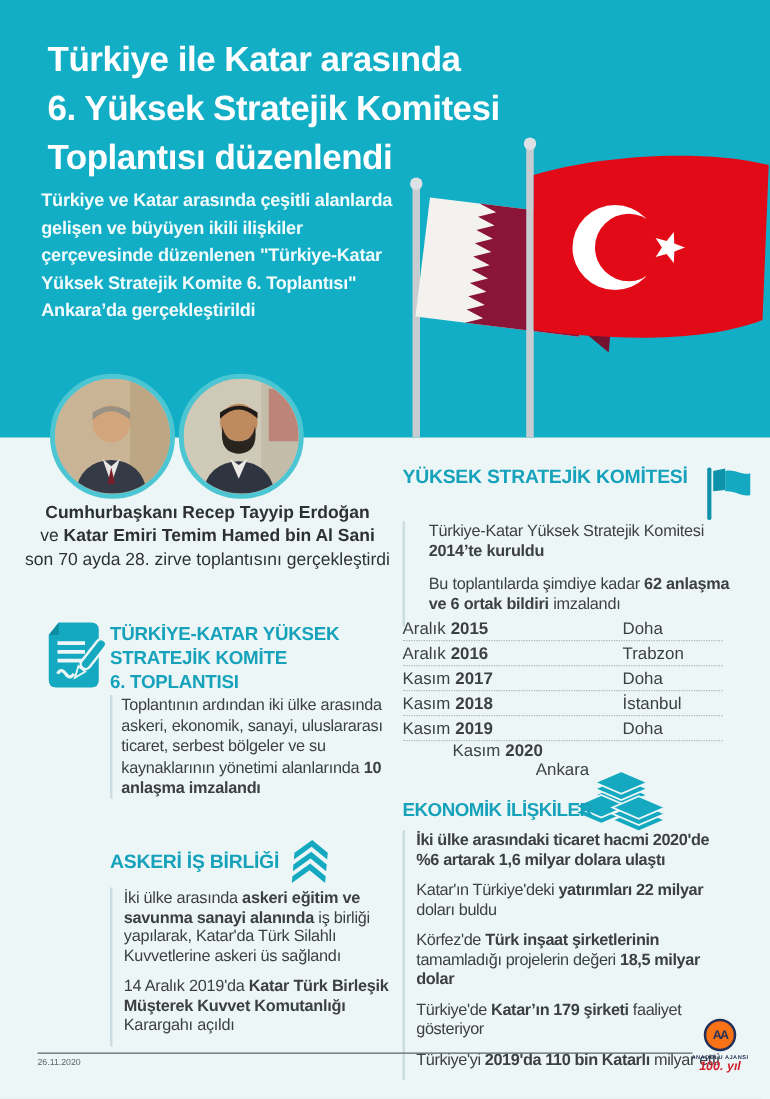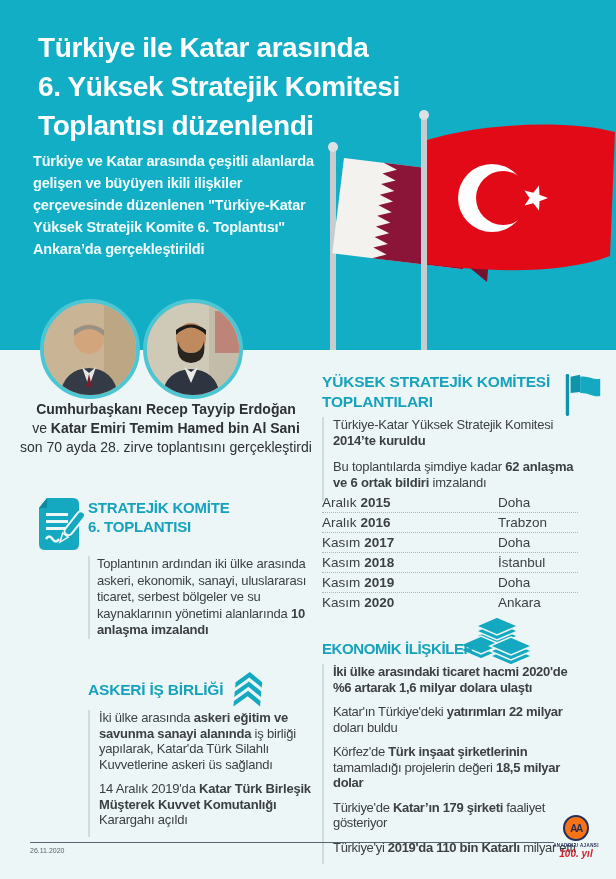--- a/index.html
+++ b/index.html
@@ -45,27 +45,27 @@
     position:absolute;left:88px;top:710px;width:214px;
     border-left:2px solid #ccdce0;padding-left:9px;
     font-size:13px;line-height:15.5px;letter-spacing:-0.2px;
   }
   .askeri-body p{margin:0 0 9px 0;}
   
   .ysk-headrow{position:absolute;left:322px;top:372px;display:flex;align-items:flex-start;gap:14px;}
   .ysk-head{font-size:15.5px;line-height:20px;}
   .ysk-paras{
     position:absolute;left:322px;top:417px;width:252px;
-    border-left:2px solid #ccdce0;padding-left:9px;
+    border-left:2px solid #ccdce0;padding-left:19px;
     font-size:13px;line-height:16px;letter-spacing:-0.2px;
   }
   .ysk-paras p{margin:0 0 10px 0;}
   .mtable{position:absolute;left:322px;top:493px;width:256px;font-size:13.5px;}
   .t-row{display:flex;align-items:center;height:19px;border-bottom:1px dotted #a8b8bc;}
-  .t-row:last-child{border-bottom:none;}
+  .t-row:last-child{border-bottom:none;flex-direction:column;}
   .t-date{width:176px;}
   .t-date .yr{font-weight:bold;margin-left:4px;}
   .eko-headrow{position:absolute;left:322px;top:640px;display:flex;align-items:flex-end;gap:12px;}
   .eko-head{font-size:15px;letter-spacing:-0.4px;}
   .eko-icon{position:absolute;left:458px;top:614px;}
   .eko-items{
     position:absolute;left:322px;top:664px;width:254px;
     border-left:2px solid #ccdce0;padding-left:9px;
     font-size:13px;line-height:15.5px;letter-spacing:-0.3px;
   }
@@ -159,20 +159,21 @@
     <rect x="13" y="17" width="22" height="3" fill="#edf6f6"></rect>
     <rect x="13" y="24" width="22" height="3" fill="#edf6f6"></rect>
     <rect x="13" y="31" width="22" height="3" fill="#edf6f6"></rect>
     <path d="M13 43 q3 -5 6.5 0 t6.5 0" stroke="#edf6f6" stroke-width="2.5" fill="none"></path>
     <g transform="rotate(38 38 32)">
       <rect x="34" y="12" width="8" height="28" rx="4" fill="#14a9c0" stroke="#edf6f6" stroke-width="2"></rect>
       <path d="M34.5 41 L38 50 L41.5 41 Z" fill="#14a9c0" stroke="#edf6f6" stroke-width="1.5"></path>
     </g>
   </svg>
   <div class="komite-head sec-head">
+    <div>TÜRKİYE-KATAR YÜKSEK</div>
     <div>STRATEJİK KOMİTE</div>
     <div>6. TOPLANTISI</div>
   </div>
   <div class="komite-body">
     <span>Toplantının ardından iki ülke arasında askeri, ekonomik, sanayi, uluslararası ticaret, serbest bölgeler ve su kaynaklarının yönetimi alanlarında </span><span class="b">10 anlaşma imzalandı</span>
   </div>
 
   <div class="askeri-headrow">
     <span class="askeri-head sec-head">ASKERİ İŞ BİRLİĞİ</span>
     <svg width="32" height="36" viewBox="0 0 38 46">
@@ -184,21 +185,20 @@
     </svg>
   </div>
   <div class="askeri-body">
     <p><span>İki ülke arasında </span><span class="b">askeri eğitim ve savunma sanayi alanında</span><span> iş birliği yapılarak, Katar'da Türk Silahlı Kuvvetlerine askeri üs sağlandı</span></p>
     <p><span>14 Aralık 2019'da </span><span class="b">Katar Türk Birleşik Müşterek Kuvvet Komutanlığı</span><span> Karargahı açıldı</span></p>
   </div>
 
   <div class="ysk-headrow">
     <div class="ysk-head sec-head">
       <div>YÜKSEK STRATEJİK KOMİTESİ</div>
-      <div>TOPLANTILARI</div>
     </div>
     <svg width="38" height="44" viewBox="0 0 38 46">
       <rect x="1" y="2" width="3.5" height="44" rx="1.5" fill="#0f93ab"></rect>
       <path d="M6 5 L16 3 V21 L6 22 Z" fill="#0f93ab"></path>
       <path d="M16 5 C24 3 30 9 37 7 V25 C30 27 24 21 16 22 Z" fill="#14a9c0"></path>
     </svg>
   </div>
   <div class="ysk-paras">
     <p><span>Türkiye-Katar Yüksek Stratejik Komitesi </span><span class="b">2014’te kuruldu</span></p>
     <p><span>Bu toplantılarda şimdiye kadar </span><span class="b">62 anlaşma ve 6 ortak bildiri</span><span> imzalandı</span></p>

